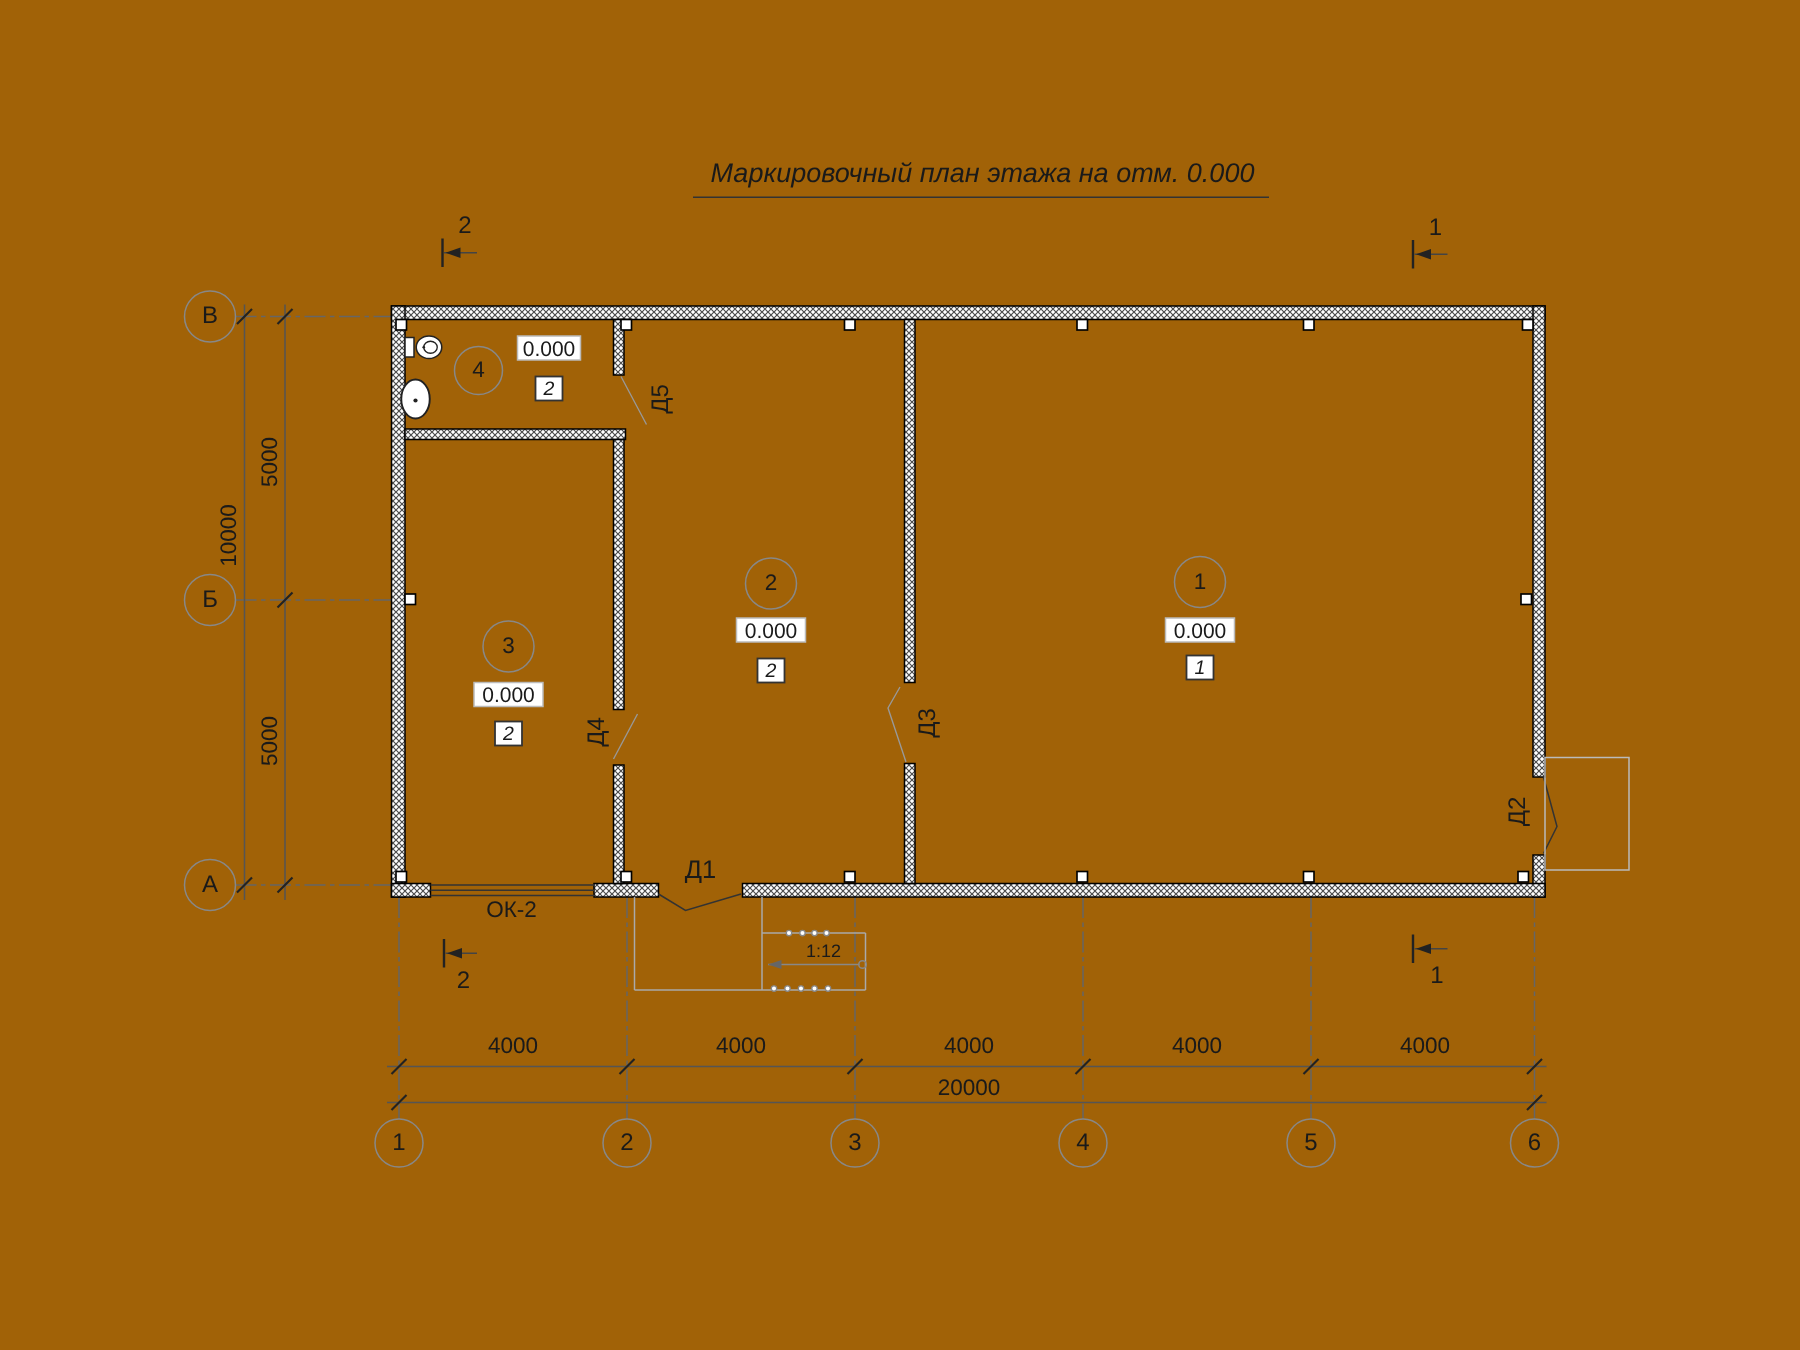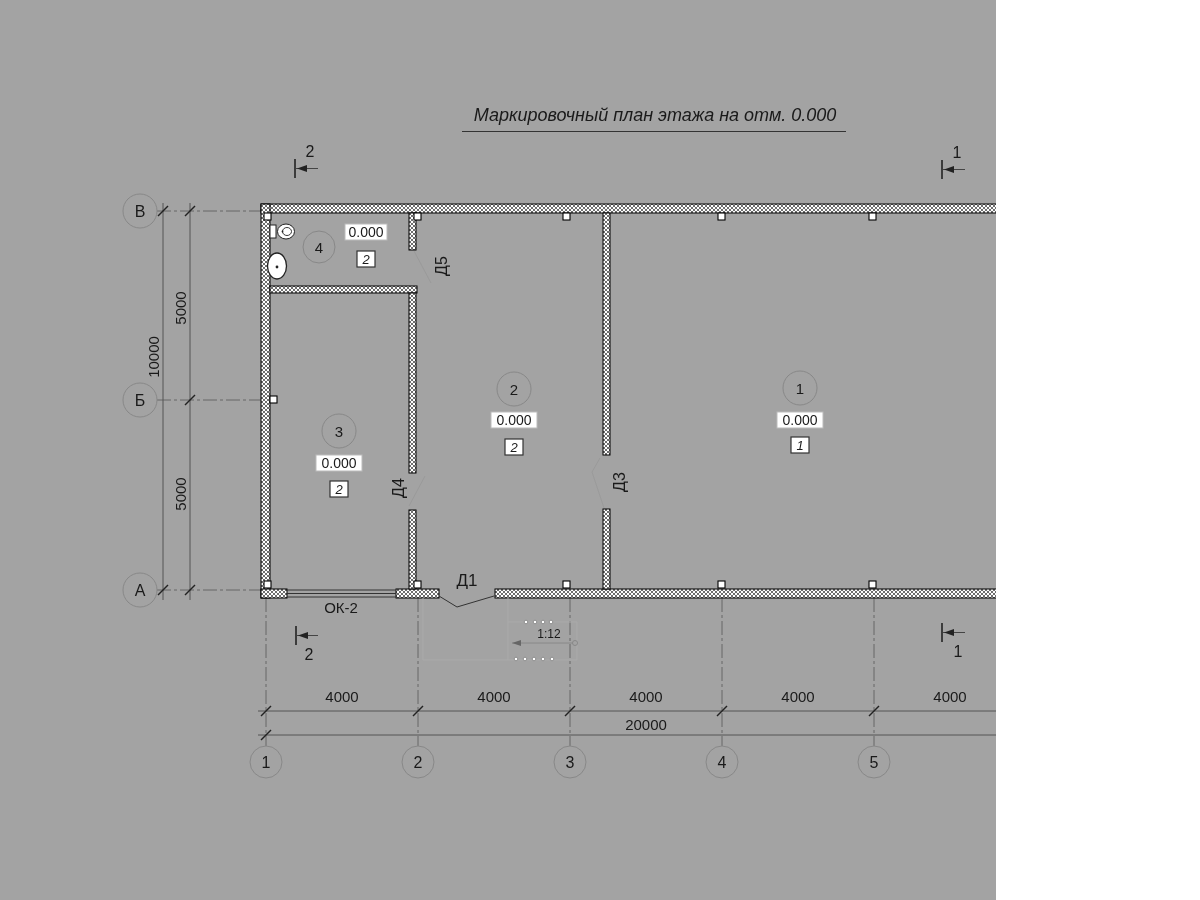--- a/index.html
+++ b/index.html
@@ -1,16 +1,16 @@
 <!DOCTYPE html>
 <html><head>
 <meta charset="utf-8">
 <style>
   html,body{margin:0;padding:0;background:#fff;}
-  .canvas{position:relative;width:996px;height:900px;background:#a3a3a3;overflow:hidden;}
+  .canvas{position:relative;width:1200px;height:900px;background:#a16207;overflow:hidden;}
   svg text{font-family:"Liberation Sans","DejaVu Sans",sans-serif;fill:#1a1a1a;}
   .t-title{font-size:18px;font-style:italic;}
   .t-bubble{font-size:16px;}
   .t-dim{font-size:15px;}
   .t-room{font-size:15px;}
   .t-elev{font-size:14px;}
   .t-fin{font-size:13px;font-style:italic;}
   .t-door{font-size:16px;}
   .t-door-big{font-size:17px;}
   .t-sec{font-size:16px;}

